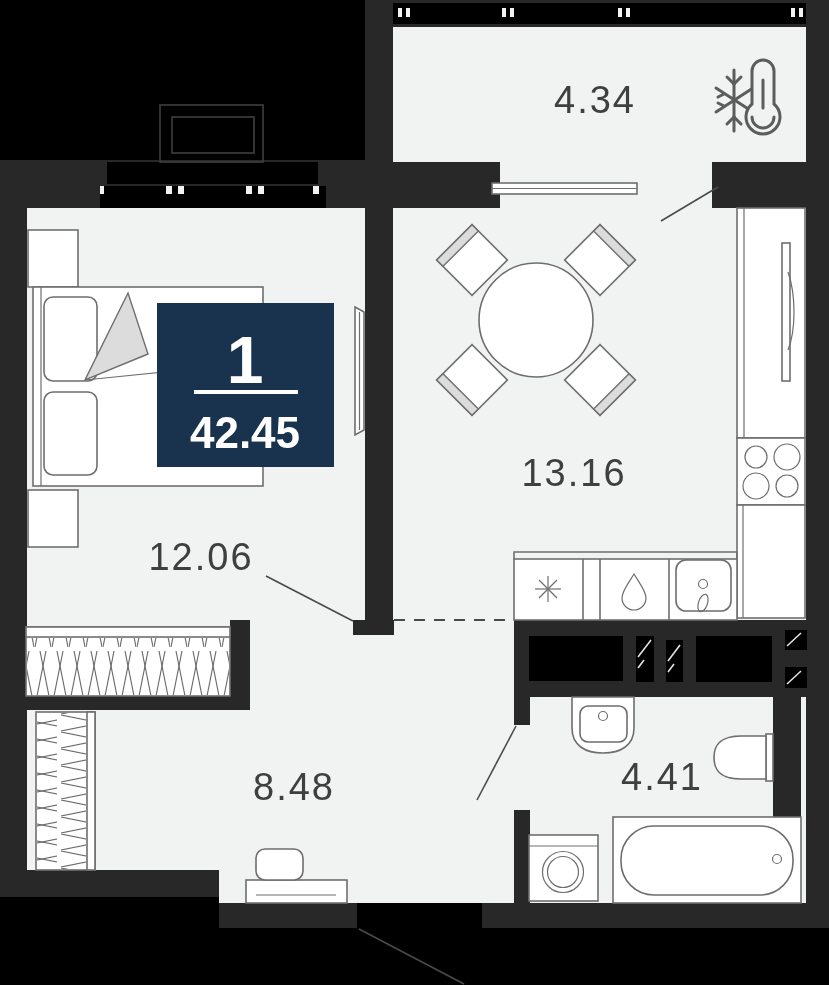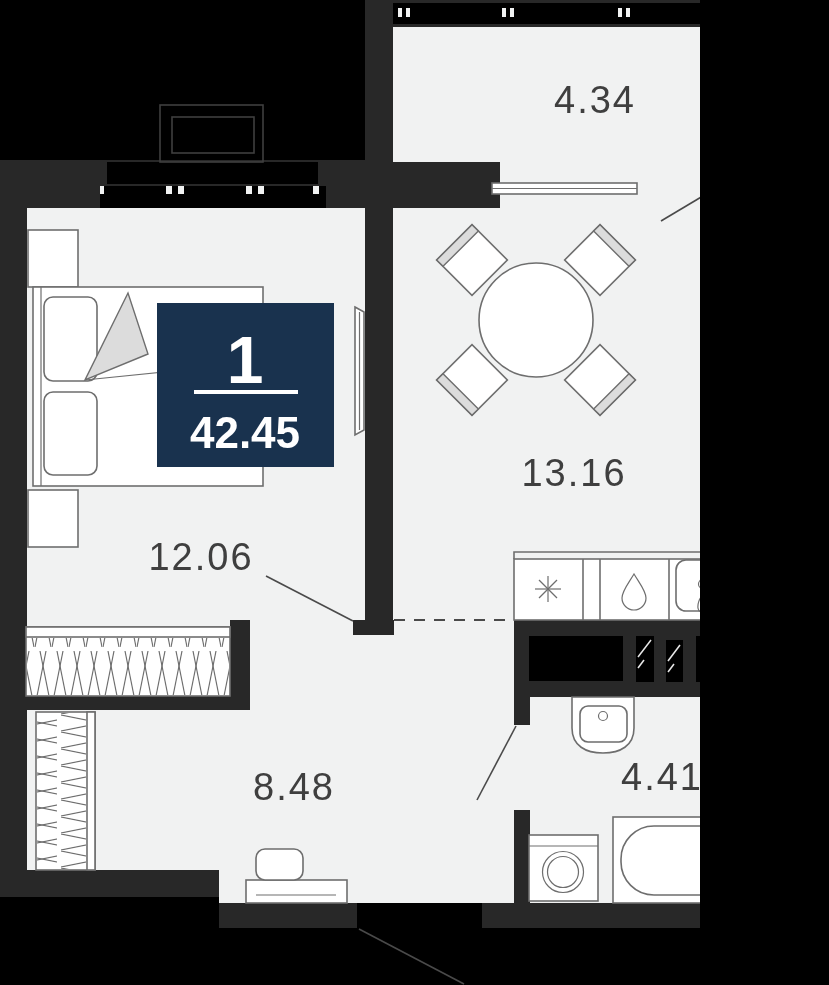--- a/index.html
+++ b/index.html
@@ -1,16 +1,16 @@
 <!DOCTYPE html>
 <html><head>
 <meta charset="utf-8">
 <style>
   html,body{margin:0;padding:0;background:#000;}
-  .plan-wrap{width:700px;height:985px;position:relative;background:#000;overflow:hidden;}
+  .plan-wrap{width:829px;height:985px;position:relative;background:#000;overflow:hidden;}
   svg{display:block;}
   .room-label{font-family:"Liberation Sans",sans-serif;font-weight:300;font-size:38px;
               letter-spacing:2px;fill:#3f3f3f;}
   .badge-num{font-family:"Liberation Sans",sans-serif;font-weight:700;fill:#fff;}
   .wall{fill:#282828;}
   .blackfill{fill:#000;}
   .floor{fill:#f1f2f2;}
   .furn{fill:#ffffff;stroke:#6e6e6e;stroke-width:1.6;}
   .soft{fill:#dcdcdc;stroke:#6e6e6e;stroke-width:1.4;}
   .ln{stroke:#6e6e6e;stroke-width:1.6;fill:none;}

